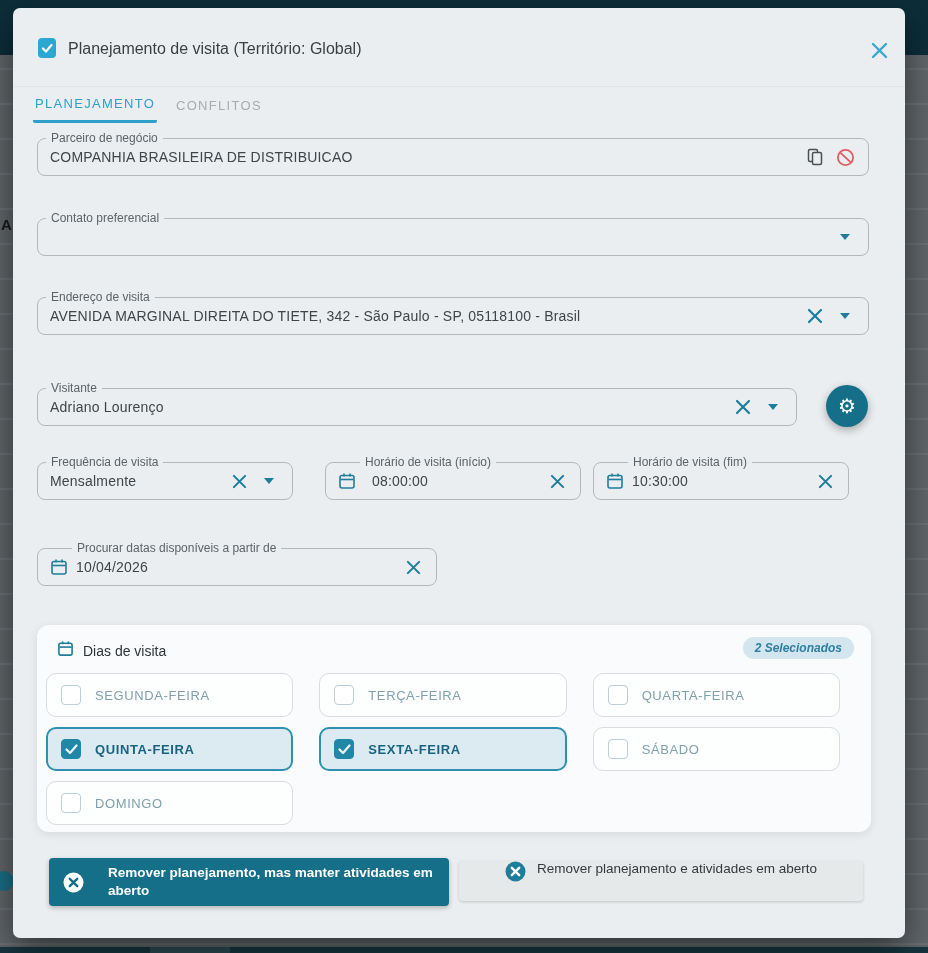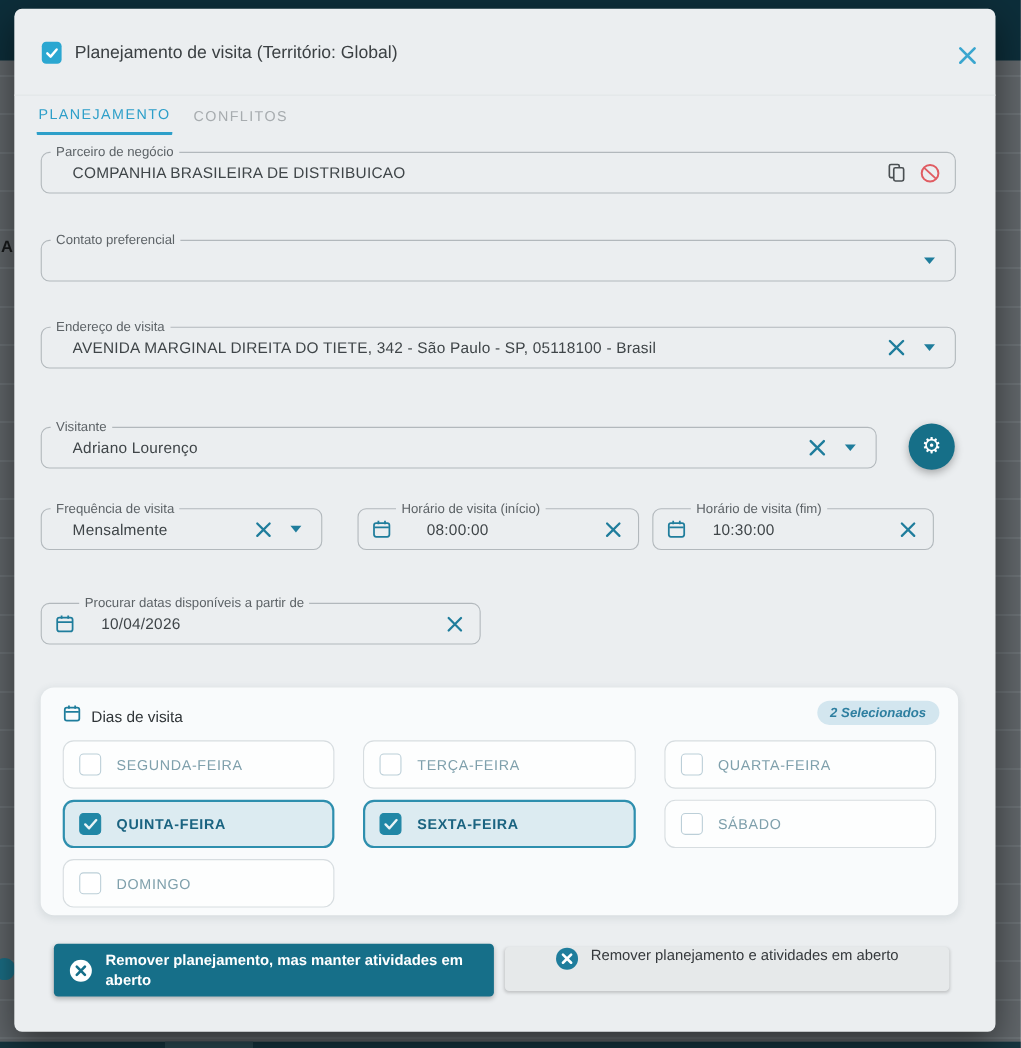--- a/index.html
+++ b/index.html
@@ -39,21 +39,21 @@
   .field {
     position:absolute; height:38px; border:1px solid #b2b8bc; border-radius:8px;
     display:flex; align-items:center; padding:0 12px; gap:8px; background:transparent;
   }
   .field-label {
     position:absolute; top:-8px; left:8px; background:#ebeef0; padding:0 5px;
     font-size:12px; color:#5d6367; white-space:nowrap;
   }
   .field-label.indent { left:34px; }
   .field-value { flex:1; font-size:14px; color:#3f4548; letter-spacing:.2px;
-    white-space:nowrap; overflow:hidden;margin-left:16px; }
+    white-space:nowrap; overflow:hidden; }
   .icon-btn { background:none; border:none; padding:0; cursor:pointer; display:flex;
     align-items:center; justify-content:center; width:22px; height:22px; }
   .caret { width:0; height:0; border-left:5px solid transparent; border-right:5px solid transparent;
     border-top:6px solid #1f7d9c; }
   .cal-icon { display:flex; }
 
   .f-partner   { left:24px;  top:130px; width:832px; }
   .f-contact   { left:24px;  top:210px; width:832px;padding-left:14px; }
   .f-address   { left:24px;  top:289px; width:832px; }
   .f-visitor   { left:24px;  top:380px; width:760px; }
@@ -66,37 +66,37 @@
     background:#166f88; border:none; cursor:pointer; color:#fff; font-size:20px; line-height:42px;
     box-shadow:0 3px 8px rgba(0,0,0,.3); display:flex; align-items:center; justify-content:center; }
 
   
   .days-panel { position:absolute; left:24px; top:617px; width:834px; height:207px;
     background:#f9fbfc; border-radius:12px; box-shadow:0 2px 8px rgba(50,70,80,.12); }
   .days-header { position:absolute; left:20px; top:15px; display:flex; align-items:center; gap:9px; }
   .days-title { font-size:14px; color:#2f3437; font-weight:500; }
   .days-badge { position:absolute; right:17px; top:12px; background:#d3e6ef; color:#2e7fa0;
     font-size:12px; font-weight:600; padding:4px 12px; border-radius:12px;font-style:italic; }
-  .days-grid { position:absolute; left:20px; top:48px; width:794px;
+  .days-grid { position:absolute; left:9px; top:48px; width:794px;
     display:grid; grid-template-columns:repeat(3,1fr); gap:10px 26px; }
   .day-card { height:44px; background:#fdfefe; border:1px solid #d7dde0; border-radius:10px;
     display:flex; align-items:center; gap:14px; padding:0 14px; cursor:pointer; }
   .day-card .cb { width:20px; height:20px; border-radius:4px; border:1.5px solid #bccfd8;
     background:#fff; display:flex; align-items:center; justify-content:center; flex:none; }
   .day-card .cb svg { display:none; }
   .day-card .day-label { font-size:13px; letter-spacing:.6px; color:#7fa0ac; }
   .day-card.checked { background:#dcebf1; border:2px solid #2e8fae; padding:0 13px; }
   .day-card.checked .cb { background:#2187a6; border-color:#2187a6; }
   .day-card.checked .cb svg { display:block; }
   .day-card.checked .day-label { color:#1a6380; font-weight:700; }
 
   
   .action-primary { position:absolute; left:36px; top:850px; width:400px; height:48px;
     background:#166f89; color:#fff; border:none; border-radius:4px; cursor:pointer;
-    display:flex; align-items:center; gap:12px; padding:0 14px; text-align:left;
+    display:flex; align-items:center; gap:24px; padding:0 14px; text-align:left;
     font-family:"Liberation Sans",sans-serif; font-size:13.5px; font-weight:700; line-height:1.3;
     box-shadow:0 2px 5px rgba(0,0,0,.25); }
   .action-secondary { position:absolute; left:446px; top:853px; width:404px; height:40px;
     background:#e6e9ea; color:#35393c; border:none; border-radius:4px; cursor:pointer;
     display:flex; align-items:flex-start; justify-content:center; gap:11px;
     font-family:"Liberation Sans",sans-serif; font-size:13.5px;
     box-shadow:0 1px 3px rgba(0,0,0,.18); }
   .action-primary .btn-ic, .action-secondary .btn-ic { flex:none; display:flex; }
 </style>
 </head>

